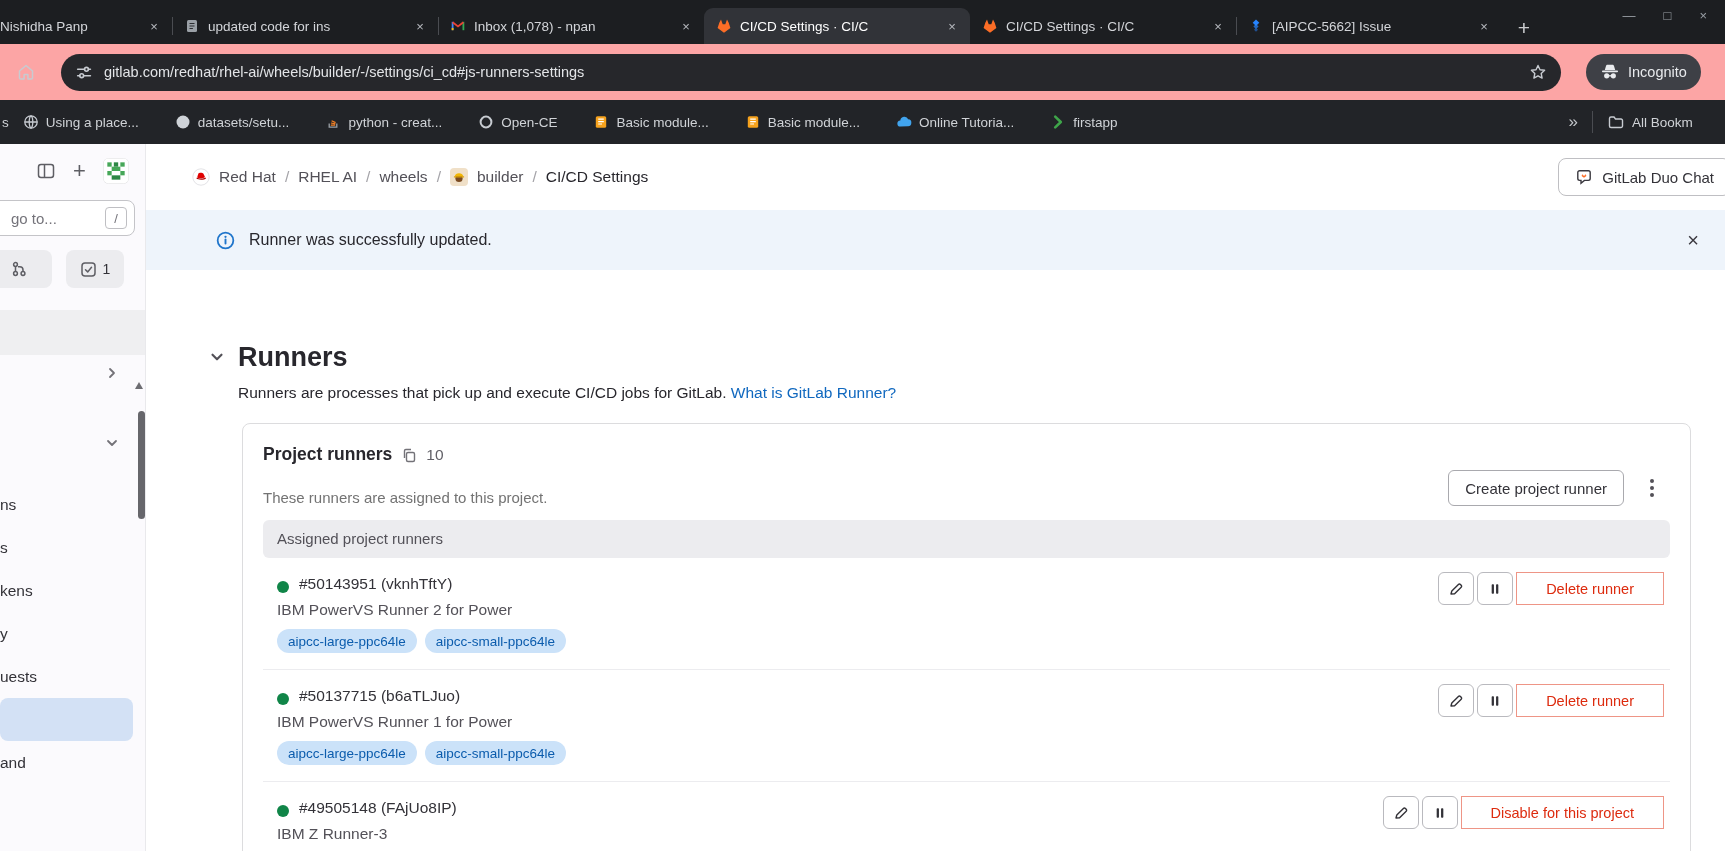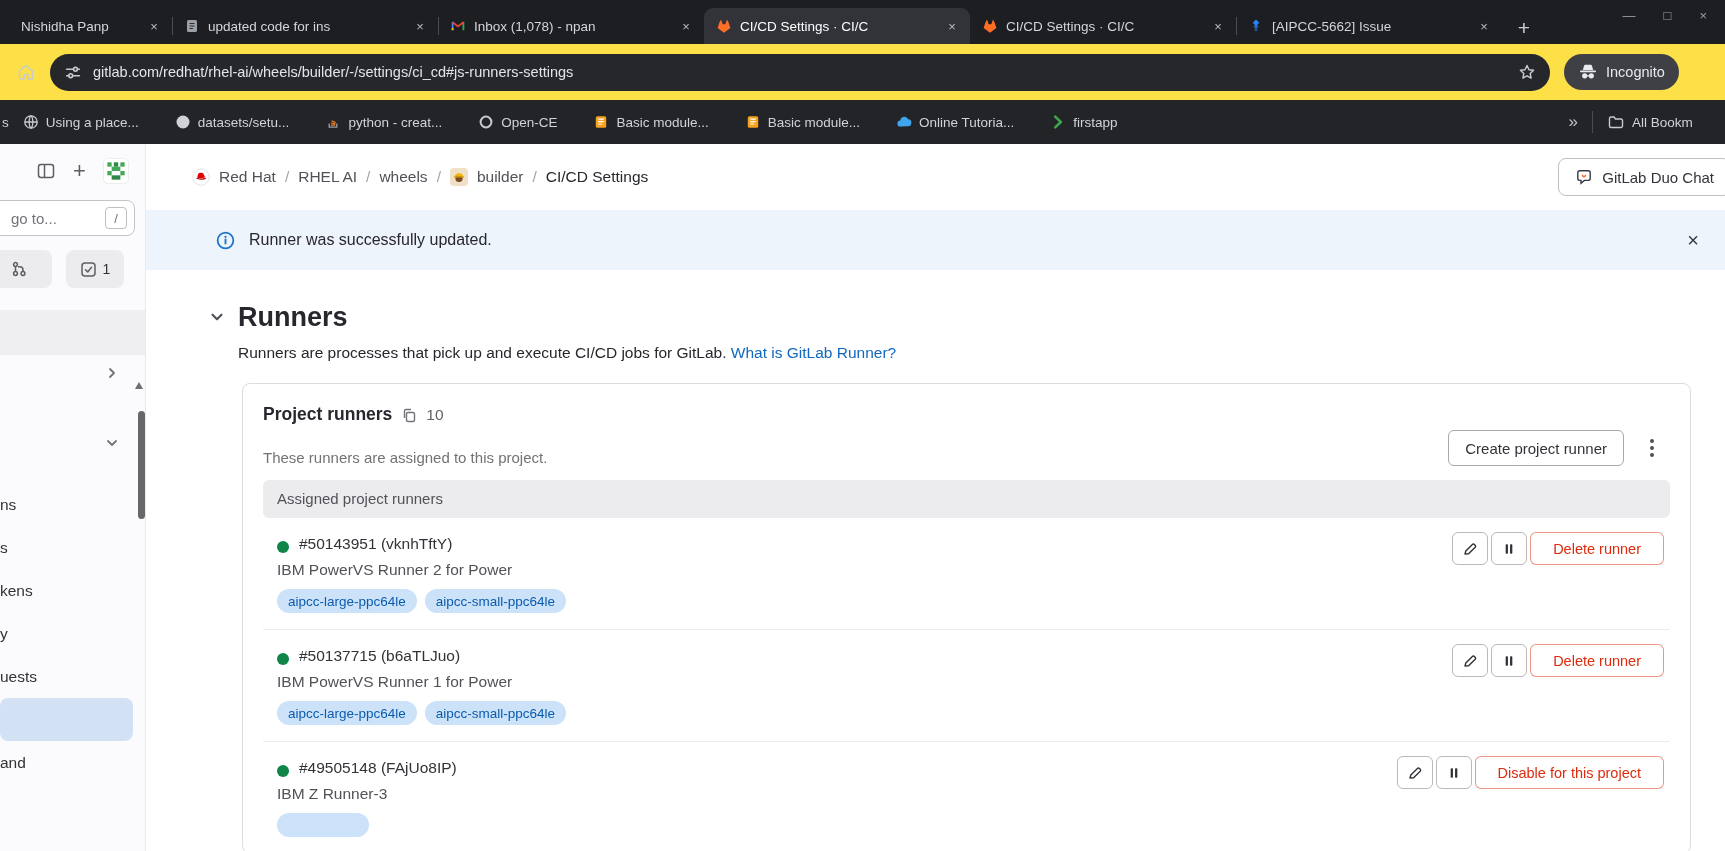--- a/index.html
+++ b/index.html
@@ -4,33 +4,33 @@
 <style>
   *{box-sizing:border-box;margin:0;padding:0}
   html,body{width:1725px;height:851px;overflow:hidden}
   body{font-family:"Liberation Sans",sans-serif;background:#fff;color:#28272d}
   .ic{display:inline-flex;align-items:center;justify-content:center;flex:none}
 
   
   .tabstrip{height:44px;background:#1c1e21;display:flex;align-items:flex-end;position:relative}
   .tab{position:relative;height:36px;margin-top:8px;display:flex;align-items:center;gap:8px;
        padding:0 30px 0 12px;color:#d3d5d9;font-size:13.5px;border-radius:9px 9px 0 0;width:266px}
-  .tab.first{width:172px;padding-left:21px}
+  .tab.first{width:172px;padding-left:0}
   .tab.active{background:#313338;color:#fff}
   .tab.sep::before{content:"";position:absolute;left:0;top:9px;height:18px;width:1px;background:#4a4c51}
   .tab-title{white-space:nowrap;overflow:hidden;flex:1;
        -webkit-mask-image:linear-gradient(90deg,#000 calc(100% - 16px),transparent)}
   .tab-close{position:absolute;right:9px;top:50%;transform:translateY(-50%);width:18px;height:18px;
        display:flex;align-items:center;justify-content:center;border-radius:50%;color:#b8bbc0;font-size:13px;cursor:pointer}
   .newtab{width:32px;height:32px;margin:8px 0 0 6px;display:flex;align-items:center;justify-content:center;
        color:#c9cbce;font-size:21px;border-radius:50%;cursor:pointer}
   .win-controls{position:absolute;right:18px;top:8px;display:flex;gap:28px;color:#9aa0a6;font-size:13px}
   .win-controls span{cursor:pointer}
 
-  .toolbar{height:56px;background:#fde047;display:flex;align-items:center;padding:0 16px;gap:14px}
+  .toolbar{height:56px;background:#fca5a5;display:flex;align-items:center;padding:0 16px;gap:25px}
   .omnibox{flex:1;max-width:1500px;height:37px;background:#26272b;border-radius:19px;display:flex;
        align-items:center;gap:12px;padding:0 14px}
   .url{color:#e2e4e7;font-size:14.5px;white-space:nowrap;overflow:hidden;flex:1}
   .incog{height:36px;background:#3e4046;border-radius:18px;display:flex;align-items:center;gap:8px;
        padding:0 14px;color:#e8eaed;font-size:14.5px}
 
   .bookmarks{height:44px;background:#222428;display:flex;align-items:center;padding:0 0 0 2px;
        color:#d0d3d7;font-size:13.5px}
   .bm{display:flex;align-items:center;gap:7px;margin-right:36px;white-space:nowrap;cursor:pointer}
   .bm-frag{margin-right:14px;overflow:hidden}
@@ -75,21 +75,21 @@
        background:#fff;border:1px solid #bfbfc3;border-radius:8px;padding:0 16px;font-size:15px;color:#333238;
        font-family:inherit;cursor:pointer;white-space:nowrap}
 
   .alert{height:60px;background:#eef4fb;display:flex;align-items:center;padding:0 26px 0 70px;gap:14px}
   .alert-text{font-size:16px;color:#28272d}
   .alert-x{margin-left:auto;background:none;border:none;font-size:20px;color:#3a383f;cursor:pointer;font-family:inherit}
 
   .clipped{height:15px;overflow:hidden;margin:2px 0 0 99px}
   .clipped span{display:block;margin-top:-8px;font-size:15.5px;color:#4f4e55}
 
-  .sec-head{display:flex;align-items:center;gap:12px;margin:28px 0 0 62px;height:38px}
+  .sec-head{display:flex;align-items:center;gap:12px;margin:68px 0 0 62px;height:38px}
   .sec-head h2{font-size:27px;font-weight:700;color:#28272d}
   .sec-desc{margin:8px 0 0 92px;font-size:15.5px;color:#28272d}
   .sec-desc a{color:#1068bf;text-decoration:none;cursor:pointer}
 
   .card{margin:21px 34px 0 96px;border:1px solid #dcdcde;border-radius:8px;padding:20px 20px 0 20px}
   .card-head{display:flex;align-items:flex-end;justify-content:space-between}
   .ph-title-row{display:flex;align-items:center;gap:9px}
   .ph-title-row h3{font-size:17.5px;font-weight:700;color:#28272d}
   .ph-count{font-size:15.5px;color:#626168}
   .ph-sub{margin-top:24px;font-size:15px;color:#737373}
@@ -106,22 +106,22 @@
   .runner-row + .runner-row{border-top:1px solid #ececef}
   .r-id{display:flex;align-items:flex-end;gap:10px;font-size:15.5px;color:#333238;height:21px}
   .dot{width:12px;height:12px;border-radius:50%;background:#108548}
   .r-desc{margin-top:8px;font-size:15.5px;color:#535158}
   .r-tags{margin-top:10px;display:flex;gap:8px}
   .tag{background:#cbe2f9;color:#0b5cad;font-size:13.5px;padding:3px 11px;border-radius:100px;min-width:40px;
        min-height:24px;display:inline-flex;align-items:center}
   .r-actions{display:flex;gap:3px;align-items:center}
   .icon-btn{width:36px;height:33px;background:#fff;border:1px solid #b9b9be;border-radius:6px;
        display:flex;align-items:center;justify-content:center;cursor:pointer}
-  .danger-btn{height:33px;background:#fff;border:1px solid rgba(221,43,14,.5);border-radius:6px;
-       padding:0 22px;font-size:14.5px;color:#dd2b0e;font-family:inherit;cursor:pointer;white-space:nowrap}
+  .danger-btn{height:33px;background:#fff;border:1px solid rgba(221,43,14,.5);border-radius:0;
+       padding:0 29px;font-size:14.5px;color:#dd2b0e;font-family:inherit;cursor:pointer;white-space:nowrap}
 </style>
 </head>
 <body>
 
 <div>
 
   <header class="tabstrip">
     <div class="tab first">
       <span class="tab-title">Nishidha Panp</span>
       <span class="tab-close">×</span>

